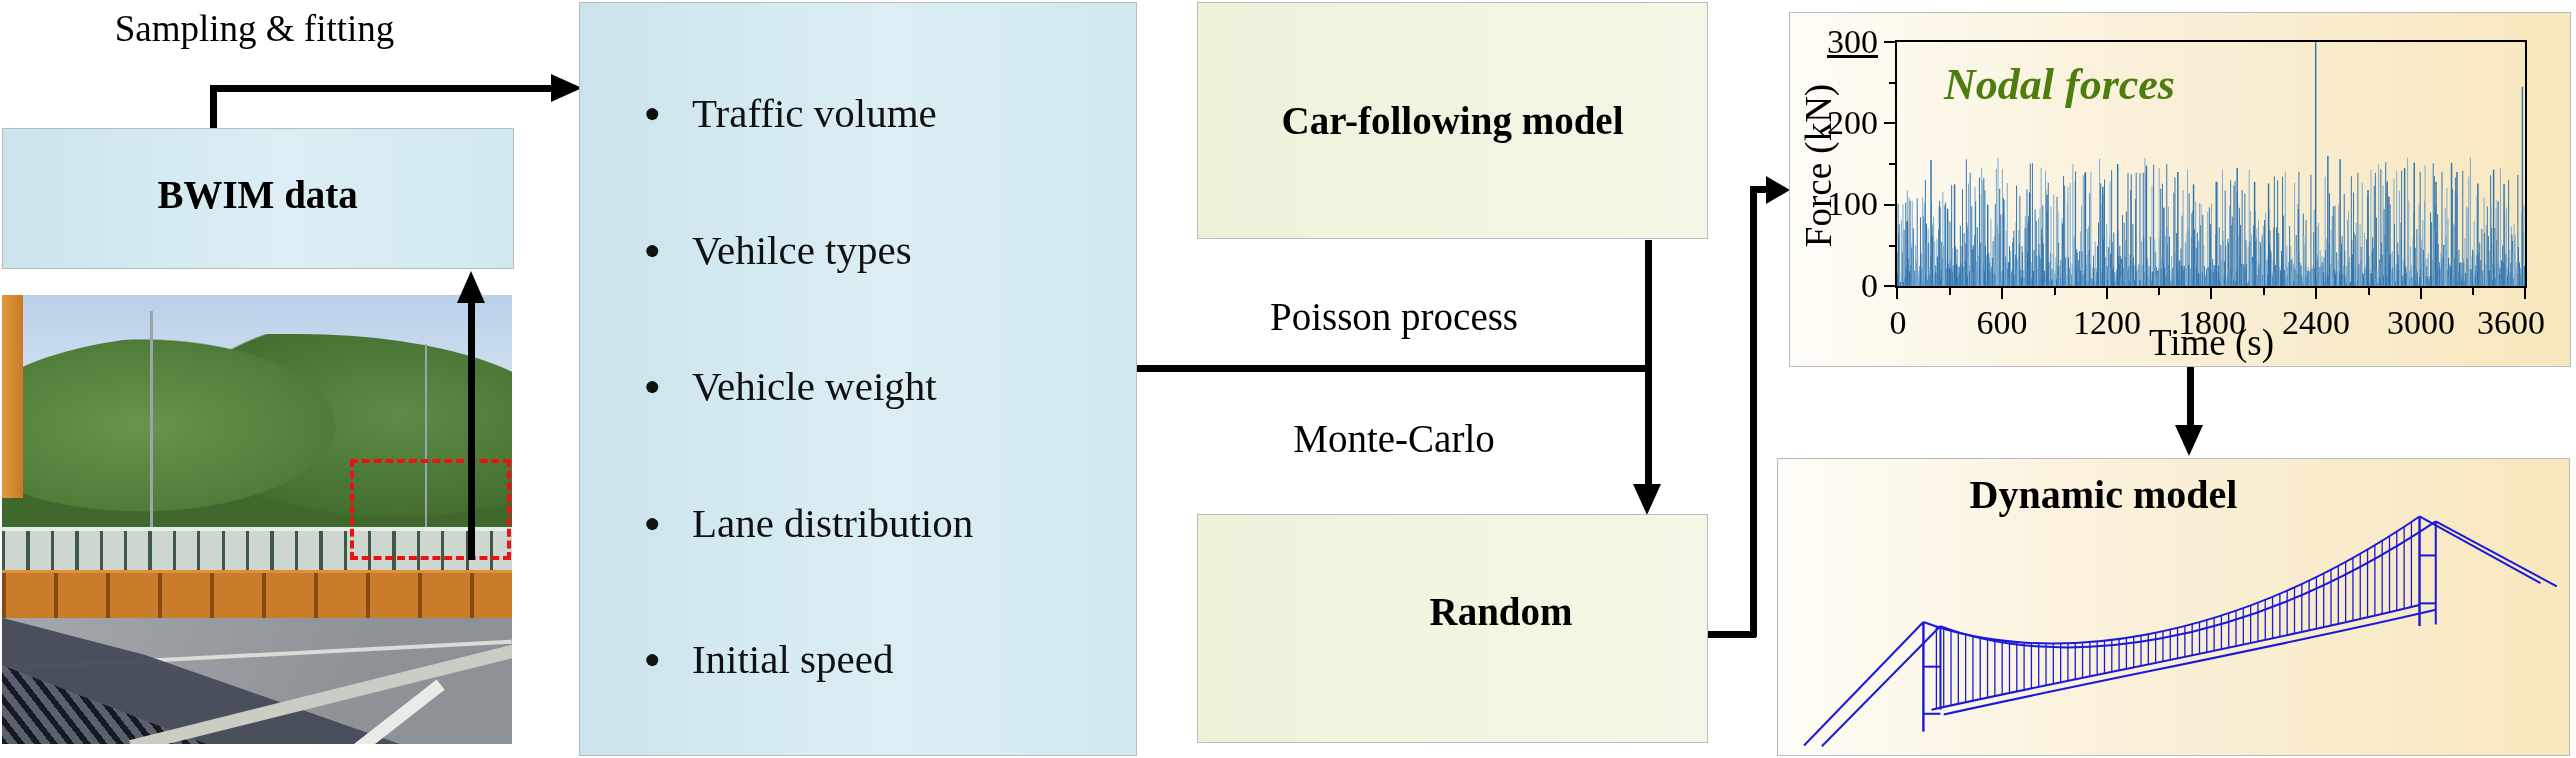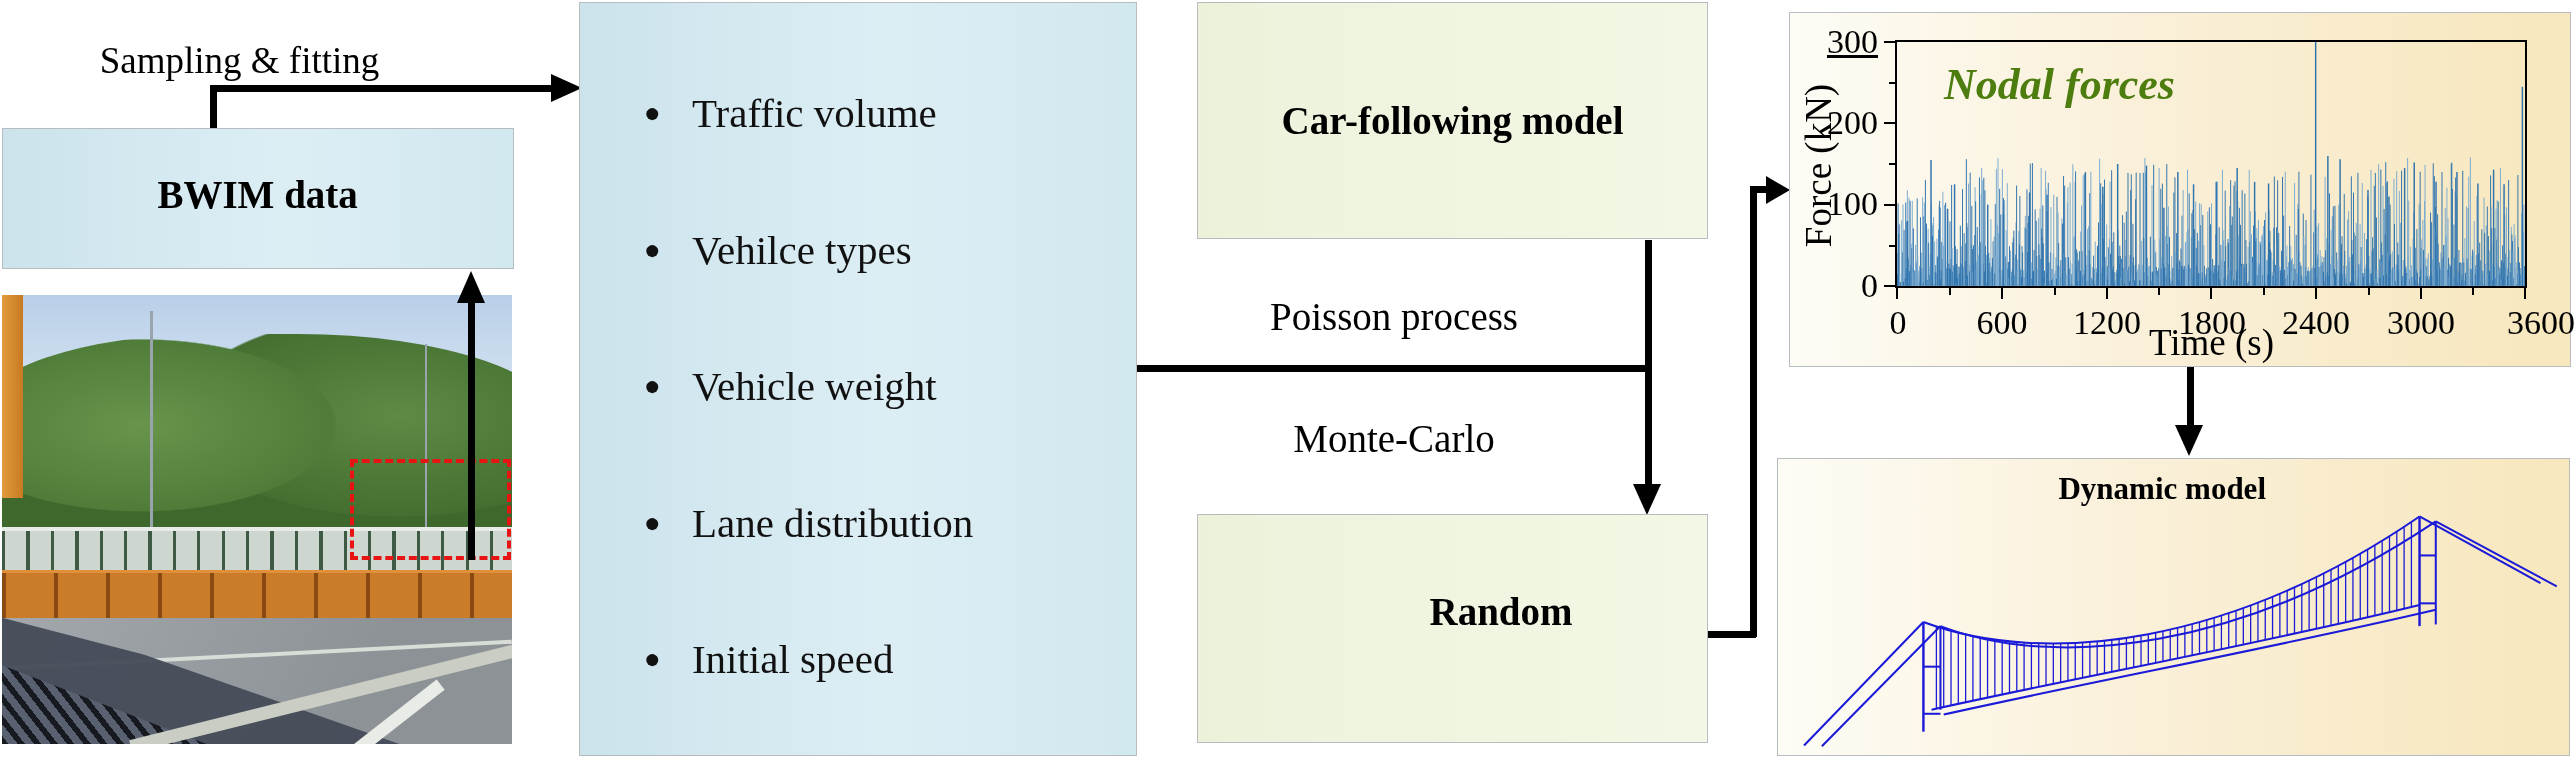--- a/index.html
+++ b/index.html
@@ -43,21 +43,21 @@
   #lane-near{position:absolute;left:349px;top:349px;width:13px;height:211px;background:#e8ebe6;transform:rotate(52deg);}
   #pole1{position:absolute;left:148px;top:16.3px;width:3.3px;height:228px;background:#9aa4ae;}
   #pole2{position:absolute;left:423px;top:49px;width:2.4px;height:195px;background:#9aa4ae;}
   #red-roi{position:absolute;left:348px;top:164px;width:161px;height:101px;border:4.9px dashed #e81414;box-sizing:border-box;}
 </style>
 </head>
 <body>
 
 <div id="canvas">
 
-  <div class="label-center" style="left:77px;top:6.5px;width:325px;font-size:37px;margin-top:32px;">Sampling &amp; fitting</div>
+  <div class="label-center" style="left:92px;top:6.5px;width:325px;font-size:37px;">Sampling &amp; fitting</div>
 
   <div class="line" style="left:210px;top:85px;width:6.5px;height:46px;"></div>
   <div class="line" style="left:210px;top:85px;width:343px;height:6.5px;"></div>
   <div class="ah" style="left:551px;top:74px;border-top:14px solid transparent;border-bottom:14px solid transparent;border-left:31px solid #000;"></div>
 
   <div class="box blue-fill" style="left:1.6px;top:128px;width:512px;height:141px;"></div>
   <div class="label-center bold" style="left:1.6px;top:172px;width:512px;font-size:39px;">BWIM data</div>
 
   <div id="photo">
     <div id="hills"></div>
@@ -1303,21 +1303,21 @@
       <div class="ticklabel" style="left: 1953px; top: 304px; width: 98px; text-align: center;">600</div>
       <div class="tick" style="left: 2106px; top: 288px; width: 2.4px; height: 11.4px;"></div>
       <div class="ticklabel" style="left: 2058px; top: 304px; width: 98px; text-align: center;">1200</div>
       <div class="tick" style="left: 2210px; top: 288px; width: 2.4px; height: 11.4px;"></div>
       <div class="ticklabel" style="left: 2163px; top: 304px; width: 98px; text-align: center;">1800</div>
       <div class="tick" style="left: 2315px; top: 288px; width: 2.4px; height: 11.4px;"></div>
       <div class="ticklabel" style="left: 2267px; top: 304px; width: 98px; text-align: center;">2400</div>
       <div class="tick" style="left: 2420px; top: 288px; width: 2.4px; height: 11.4px;"></div>
       <div class="ticklabel" style="left: 2372px; top: 304px; width: 98px; text-align: center;">3000</div>
       <div class="tick" style="left: 2524px; top: 288px; width: 2.4px; height: 11.4px;"></div>
-      <div class="ticklabel" style="left: 2477px; top: 304px; width: 98px; text-align: right;">3600</div>
+      <div class="ticklabel" style="left: 2477px; top: 304px; width: 98px; text-align: left;">3600</div>
       <div class="tick" style="left: 1949px; top: 288px; width: 1.6px; height: 6.5px;"></div>
       <div class="tick" style="left: 2054px; top: 288px; width: 1.6px; height: 6.5px;"></div>
       <div class="tick" style="left: 2158px; top: 288px; width: 1.6px; height: 6.5px;"></div>
       <div class="tick" style="left: 2263px; top: 288px; width: 1.6px; height: 6.5px;"></div>
       <div class="tick" style="left: 2368px; top: 288px; width: 1.6px; height: 6.5px;"></div>
       <div class="tick" style="left: 2472px; top: 288px; width: 1.6px; height: 6.5px;"></div>
       <div class="tick" style="left: 1884px; top: 285px; width: 11.4px; height: 2.4px;"></div>
       <div class="ticklabel" style="left: 1780px; top: 267px; width: 98px; text-align: right;">0</div>
       <div class="tick" style="left: 1884px; top: 204px; width: 11.4px; height: 2.4px;"></div>
       <div class="ticklabel" style="left: 1780px; top: 185px; width: 98px; text-align: right;">100</div>
@@ -1329,21 +1329,21 @@
       <div class="tick" style="left: 1889px; top: 163px; width: 6.5px; height: 1.6px;"></div>
       <div class="tick" style="left: 1889px; top: 82px; width: 6.5px; height: 1.6px;"></div>
     </div>
   <div class="label-center" style="left:1696px;top:144px;width:244px;font-size:37px;transform:rotate(-90deg);">Force (kN)</div>
   <div class="label-center" style="left:2049px;top:321px;width:325px;font-size:37px;">Time (s)</div>
 
   <div class="line" style="left:2187px;top:367px;width:6.5px;height:59px;"></div>
   <div class="ah" style="left:2175px;top:425px;border-left:14.6px solid transparent;border-right:14.6px solid transparent;border-top:31px solid #000;"></div>
 
   <div class="box cream-fill" style="left:1777px;top:458px;width:793px;height:298px;"></div>
-  <div class="label-center bold" style="left:1941px;top:471px;width:325px;font-size:31px;text-align:right;">Dynamic model</div>
+  <div class="label-center bold" style="left:1941px;top:471px;width:325px;font-size:40px;">Dynamic model</div>
   <svg id="bridge-svg" class="abs" style="left:1777px;top:458px;" width="793" height="298" viewBox="0 0 976 367">
       <path d="M180,202 C330,258 560,230 791,72" fill="none" stroke="#1a1ad8" stroke-width="2.5"></path>
       <path d="M201,207 C345,262 575,236 811,78" fill="none" stroke="#1a1ad8" stroke-width="2.5"></path>
       <path d="M190,310 C380,268 600,228 791,181" fill="none" stroke="#1a1ad8" stroke-width="2.5"></path>
       <path d="M205,316 C398,273 615,233 811,187" fill="none" stroke="#1a1ad8" stroke-width="2.5"></path>
       <path d="M791,72 L940,154" fill="none" stroke="#1a1ad8" stroke-width="2.5"></path>
       <path d="M811,78 L960,158" fill="none" stroke="#1a1ad8" stroke-width="2.5"></path>
       <path d="M180,202 L33,354" fill="none" stroke="#1a1ad8" stroke-width="2.5"></path>
       <path d="M201,207 L55,355" fill="none" stroke="#1a1ad8" stroke-width="2.5"></path>
       <path d="M180,202 L180,337" fill="none" stroke="#1a1ad8" stroke-width="3"></path>

